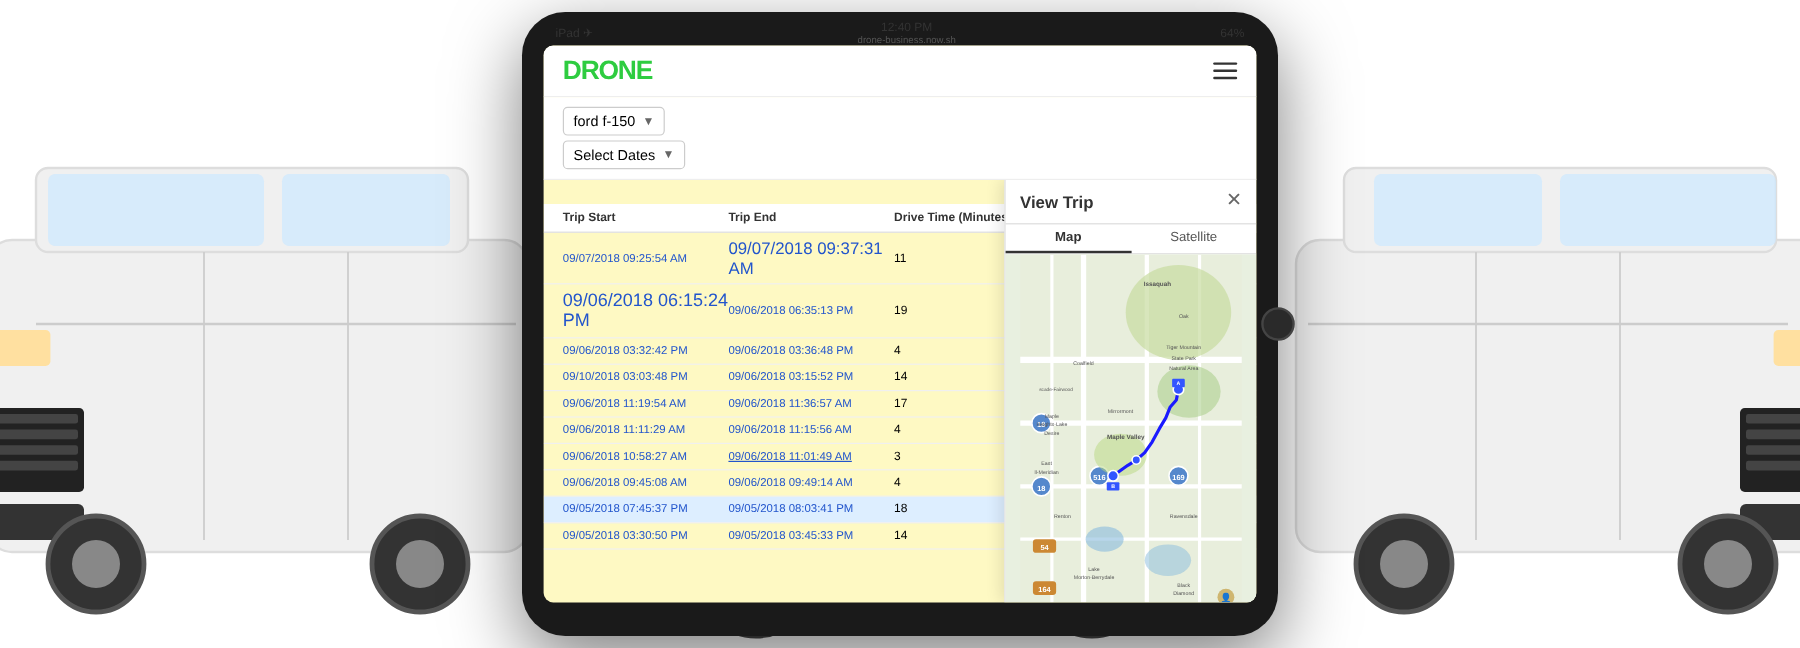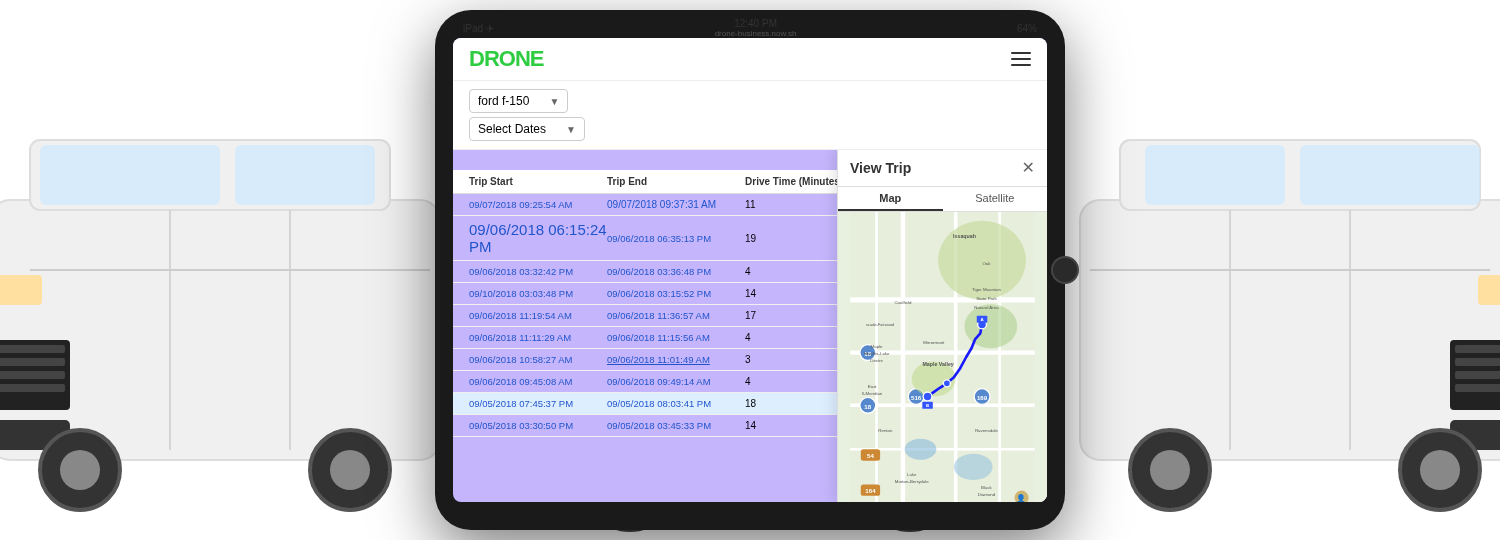--- a/index.html
+++ b/index.html
@@ -62,21 +62,21 @@
       width: 28px;
       height: 28px;
       background: #2a2a2a;
       border-radius: 50%;
       border: 2px solid #444;
     }
 
     .ipad-screen {
       width: 100%;
       height: 100%;
-      background: #c4b5fd;
+      background: #fef9c3;
       border-radius: 8px;
       overflow: hidden;
       position: relative;
       display: flex;
       flex-direction: column;
     }
 
     
     .app-header {
       background: #fff;
@@ -121,21 +121,21 @@
       margin-bottom: 4px;
     }
 
     .select-box {
       border: 1px solid #ccc;
       border-radius: 4px;
       padding: 4px 8px;
       font-size: 12px;
       display: flex;
       align-items: center;
-      gap: 20px;
+      gap: 6px;
       background: #fff;
       cursor: pointer;
     }
 
     .select-arrow {
       font-size: 10px;
       color: #666;
     }
 
     
@@ -380,21 +380,21 @@
               <span>Trip Start</span>
               <span>Trip End</span>
               <span>Drive Time (Minutes)</span>
               <span>Miles Driven</span>
               <span>Map</span>
             </div>
 
             <div id="table-body">
                 <div class="table-row">
       <span style="color:#2255cc;font-size:9.5px;">09/07/2018 09:25:54 AM</span>
-      <span style="color:#2255cc;font-size:10px;">09/07/2018 09:37:31 AM</span>
+      <span style="color:#2255cc;font-size:14px;">09/07/2018 09:37:31 AM</span>
       <span style="font-size:10px;">11</span>
       <span style="font-size:10px;">5</span>
       <span style="color:#2255cc;font-size:10px;cursor:pointer;">View</span>
     </div>
                 <div class="table-row">
       <span style="color:#2255cc;font-size:15px;">09/06/2018 06:15:24 PM</span>
       <span style="color:#2255cc;font-size:9.5px;">09/06/2018 06:35:13 PM</span>
       <span style="font-size:10px;">19</span>
       <span style="font-size:10px;">6</span>
       <span style="color:#2255cc;font-size:10px;cursor:pointer;">View</span>

